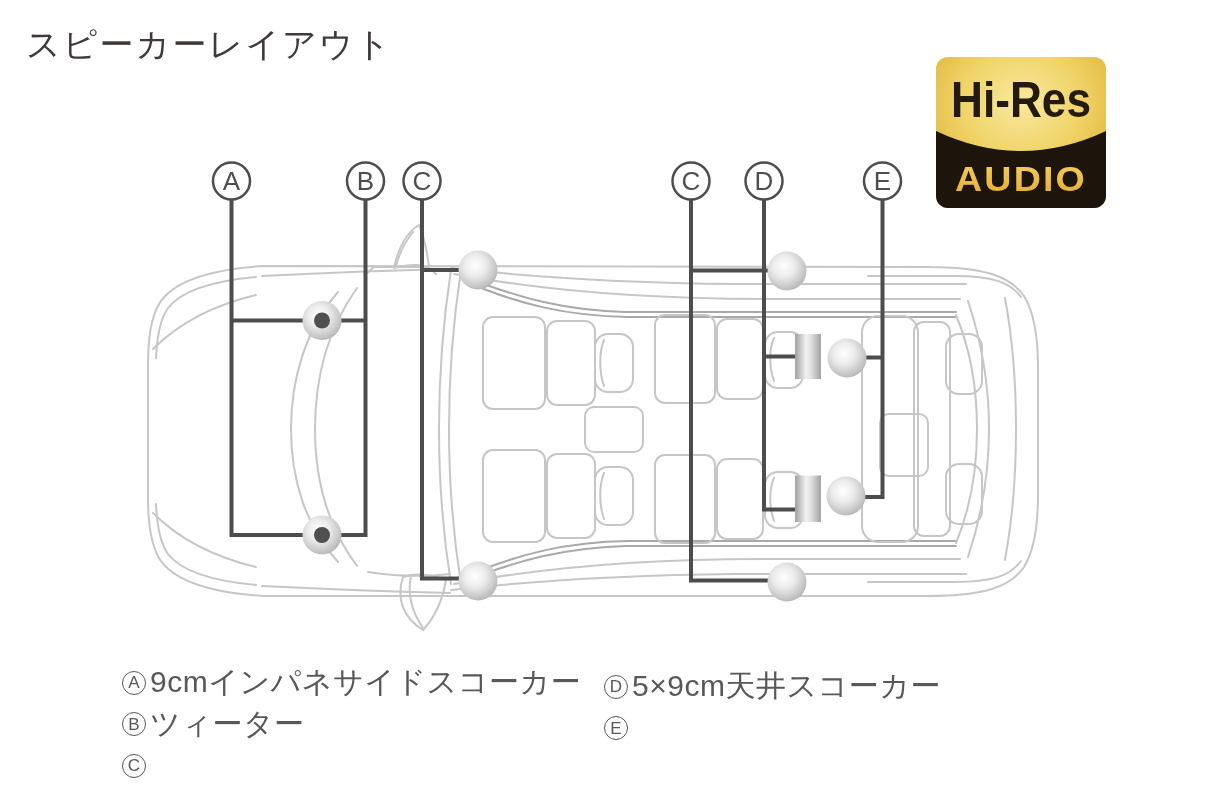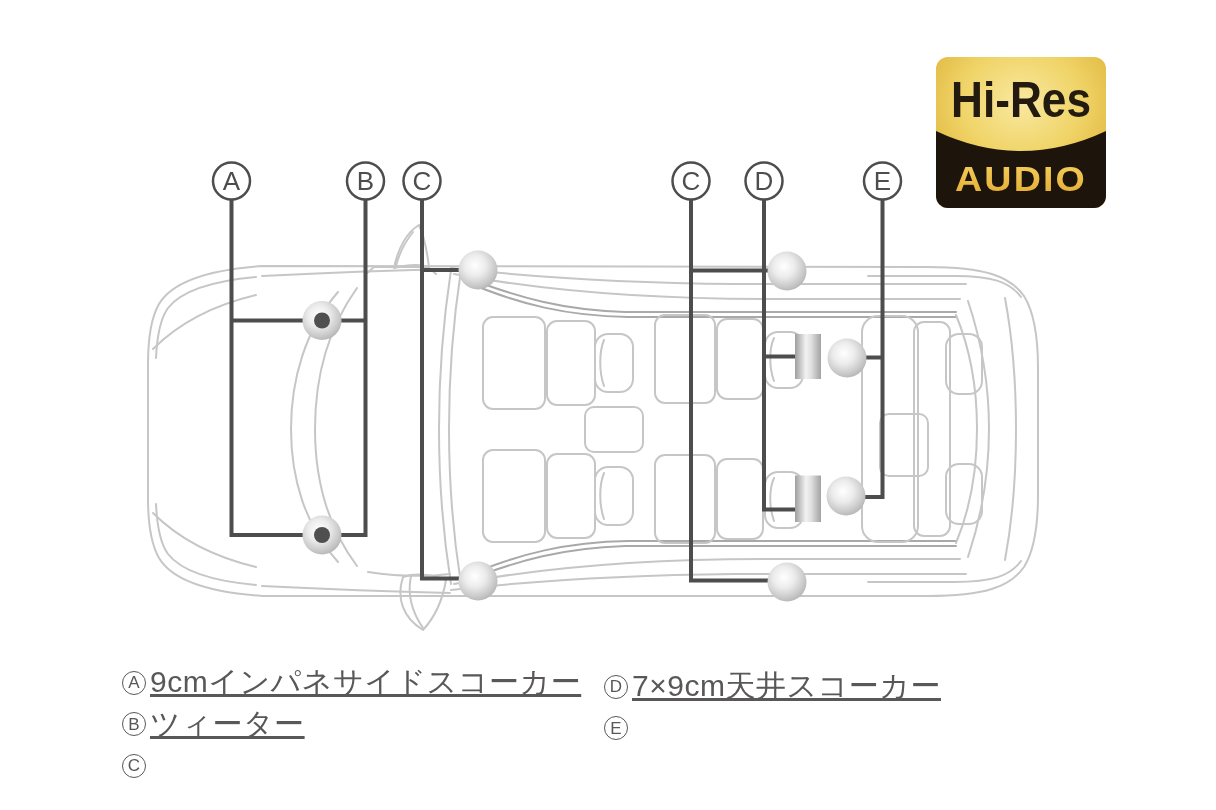--- a/index.html
+++ b/index.html
@@ -21,29 +21,30 @@
     font-family:"Liberation Sans","DejaVu Sans",sans-serif;}
   .legend{position:absolute;color:var(--legend-text,#595757);}
   .legend-left{left:122px;top:662px;}
   .legend-right{left:604px;top:666px;}
   .legend-row{display:flex;align-items:center;height:41.5px;}
   .lcirc{
     width:24px;height:24px;border:1.5px solid var(--legend-text,#595757);border-radius:50%;
     font-size:17px;line-height:1;display:flex;align-items:center;justify-content:center;
     margin-right:4px;flex:0 0 auto;box-sizing:border-box;
   }
-  .ltext{font-size:30px;letter-spacing:0.5px;white-space:nowrap;text-decoration:underline;}
+  .ltext{font-size:30px;letter-spacing:0.5px;white-space:nowrap;}
   .badge-text-hires{font-family:"Liberation Sans","DejaVu Sans",sans-serif;font-weight:bold;}
   .badge-text-audio{font-family:"Liberation Sans","DejaVu Sans",sans-serif;font-weight:bold;letter-spacing:2px;}
 </style>
 </head>
 <body>
 
 <div class="stage">
 
+  <h1 class="page-title">スピーカーレイアウト</h1>
 
   <div class="badge">
     <svg width="170" height="151" viewBox="0 0 170 151">
       <defs>
         <radialGradient id="goldg" cx="0.5" cy="0.3" r="1">
           <stop offset="0" stop-color="#f9e8a0"></stop>
           <stop offset="0.35" stop-color="#f0d468"></stop>
           <stop offset="0.6" stop-color="#e2ba43"></stop>
           <stop offset="0.85" stop-color="#cb9d2d"></stop>
           <stop offset="1" stop-color="#b3851f"></stop>
@@ -228,20 +229,20 @@
       <span class="lcirc">B</span>
       <span class="ltext">ツィーター</span>
     </div>
     <div class="legend-row">
       <span class="lcirc">C</span>
     </div>
   </div>
   <div class="legend legend-right">
     <div class="legend-row">
       <span class="lcirc">D</span>
-      <span class="ltext">7×9cm天井スコーカー</span>
+      <span class="ltext">5×9cm天井スコーカー</span>
     </div>
     <div class="legend-row">
       <span class="lcirc">E</span>
     </div>
   </div>
 
 </div>
 
 </body></html>

